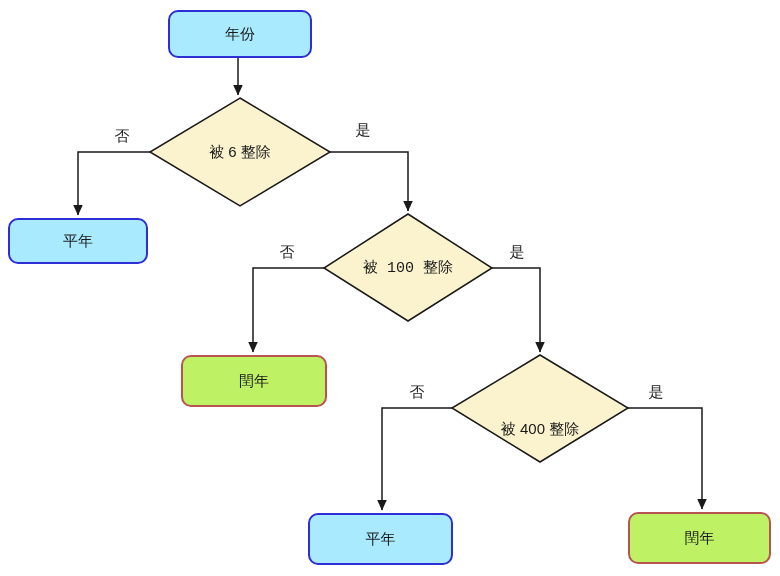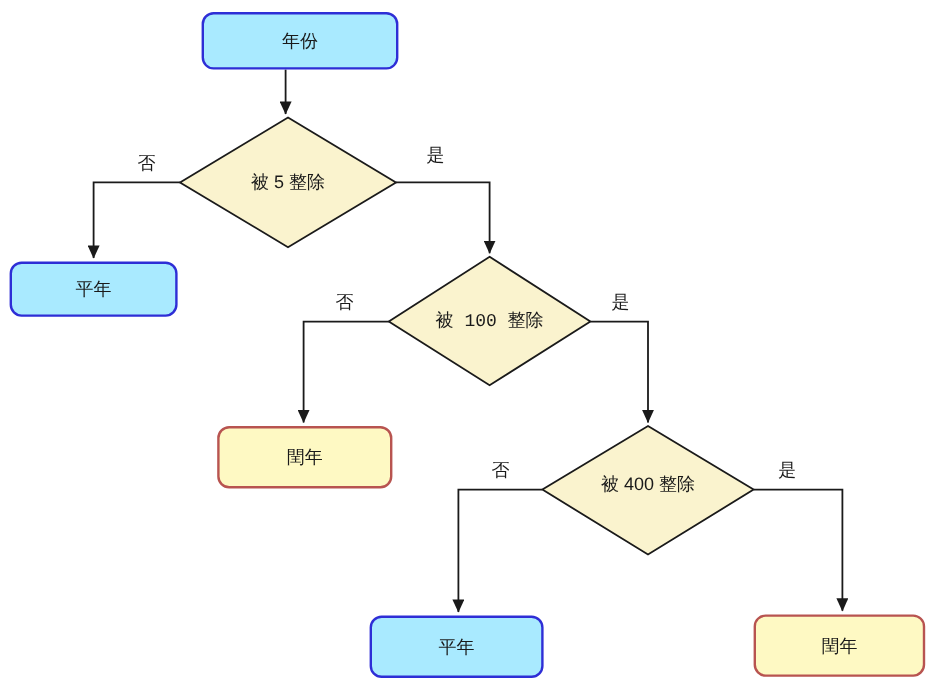--- a/index.html
+++ b/index.html
@@ -20,21 +20,21 @@
     display: flex;
     align-items: center;
     justify-content: center;
     box-sizing: border-box;
     border: 2px solid;
     border-radius: 10px;
     font-size: 15px;
     white-space: nowrap;
   }
   .node.blue { background: #A9EAFF; border-color: #2E2ED6; }
-  .node.pink { background: #fef9c3; border-color: #B85450; }
+  .node.pink { background: #bef264; border-color: #B85450; }
   .diamond-label, .edge-label {
     position: absolute;
     transform: translate(-50%, -50%);
     font-size: 15px;
     white-space: nowrap;
   }
 </style>
 </head>
 <body>
 
@@ -53,35 +53,35 @@
     <path class="connector" d="M324,268 L253,268 L253,352"></path>
     <path class="connector" d="M492,268 L540,268 L540,352"></path>
     <path class="connector" d="M452,408 L382,408 L382,510"></path>
     <path class="connector" d="M628,408 L702,408 L702,509"></path>
 
     <polygon class="diamond" points="240,98 330,152 240,206 150,152"></polygon>
     <polygon class="diamond" points="408,214 492,268 408,321 324,268"></polygon>
     <polygon class="diamond" points="540,355 628,408 540,462 452,408"></polygon>
   </svg>
 
-  <div class="node blue" style="left:168px; top:10px; width:164px; height:48px;">年份</div>
+  <div class="node blue" style="left:168px; top:10px; width:144px; height:48px;">年份</div>
 
   <div class="node blue" style="left:8px; top:218px; width:140px; height:46px;">平年</div>
 
   <div class="node pink" style="left:181px; top:355px; width:146px; height:52px;">閏年</div>
 
   <div class="node blue" style="left:308px; top:513px; width:145px; height:52px;">平年</div>
 
   <div class="node pink" style="left:628px; top:512px; width:143px; height:52px;">閏年</div>
 
-  <div class="diamond-label" style="left:240px; top:152px;">被 5 整除</div>
+  <div class="diamond-label" style="left:240px; top:152px;">被 6 整除</div>
 
   <div class="diamond-label" style="left:408px; top:267px;font-family:Liberation Mono, monospace;">被 100 整除</div>
 
-  <div class="diamond-label" style="left:540px; top:404px;">被 400 整除</div>
+  <div class="diamond-label" style="left:540px; top:429px;">被 400 整除</div>
 
   <div class="edge-label" style="left:122px; top:136px;">否</div>
 
   <div class="edge-label" style="left:363px; top:130px;">是</div>
 
   <div class="edge-label" style="left:287px; top:252px;">否</div>
 
   <div class="edge-label" style="left:517px; top:252px;">是</div>
 
   <div class="edge-label" style="left:417px; top:392px;">否</div>

